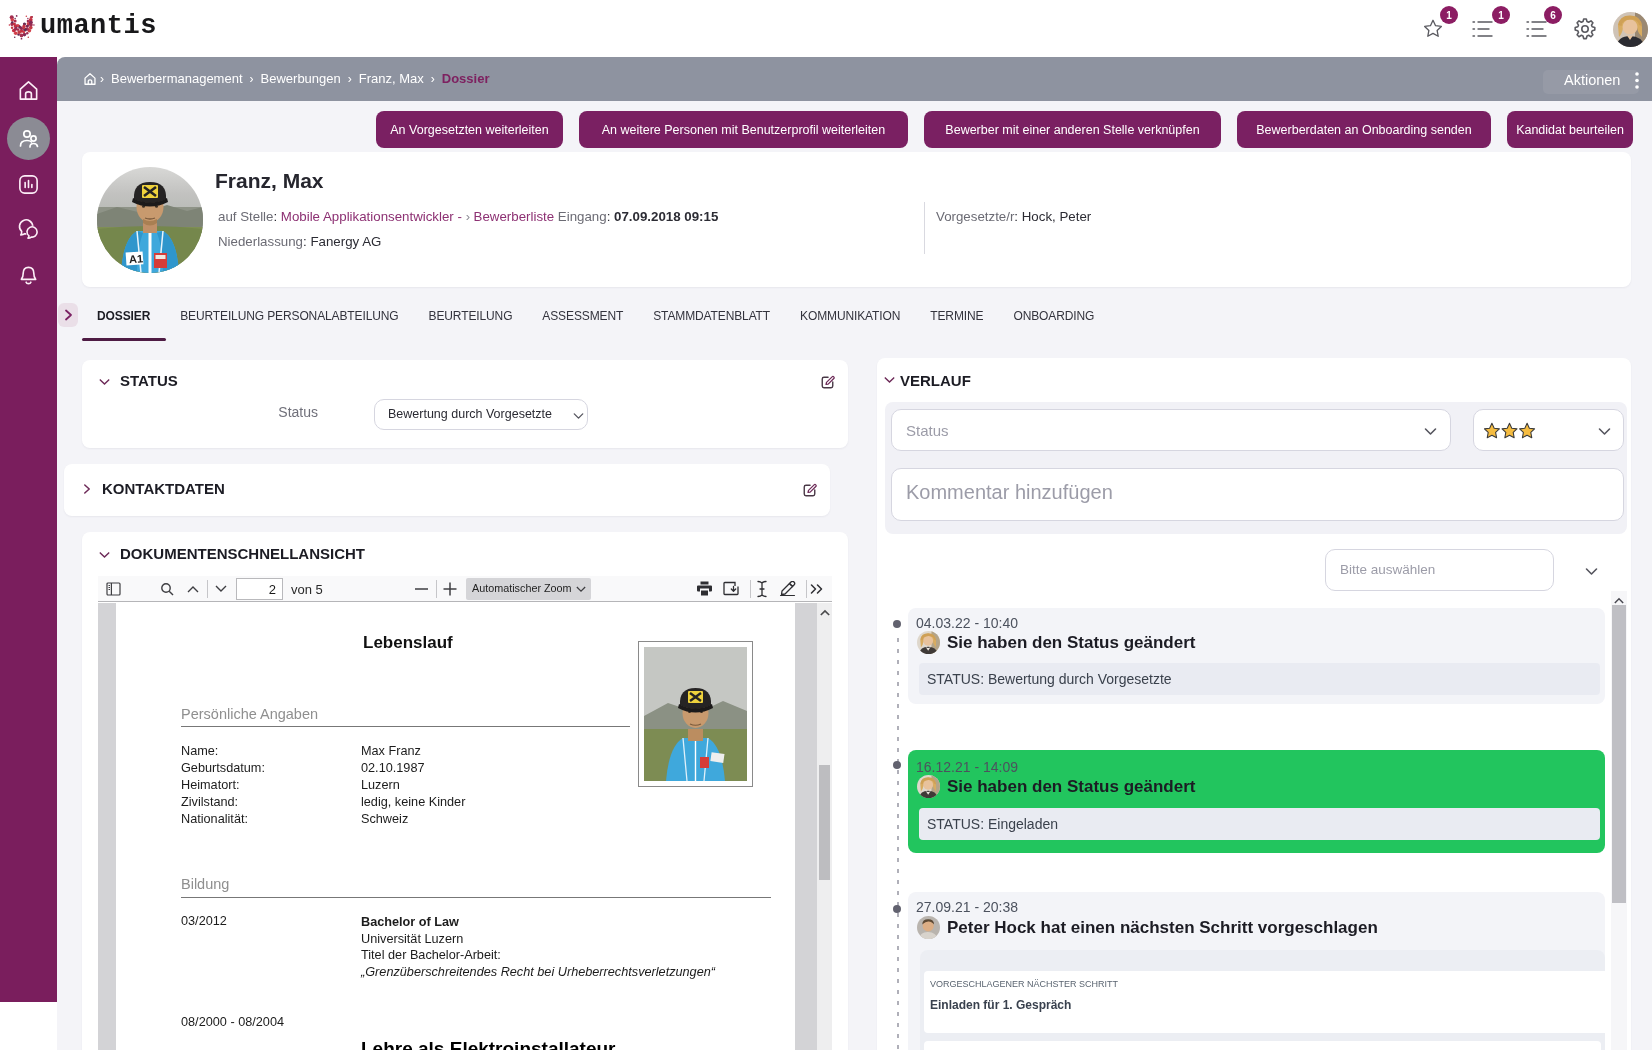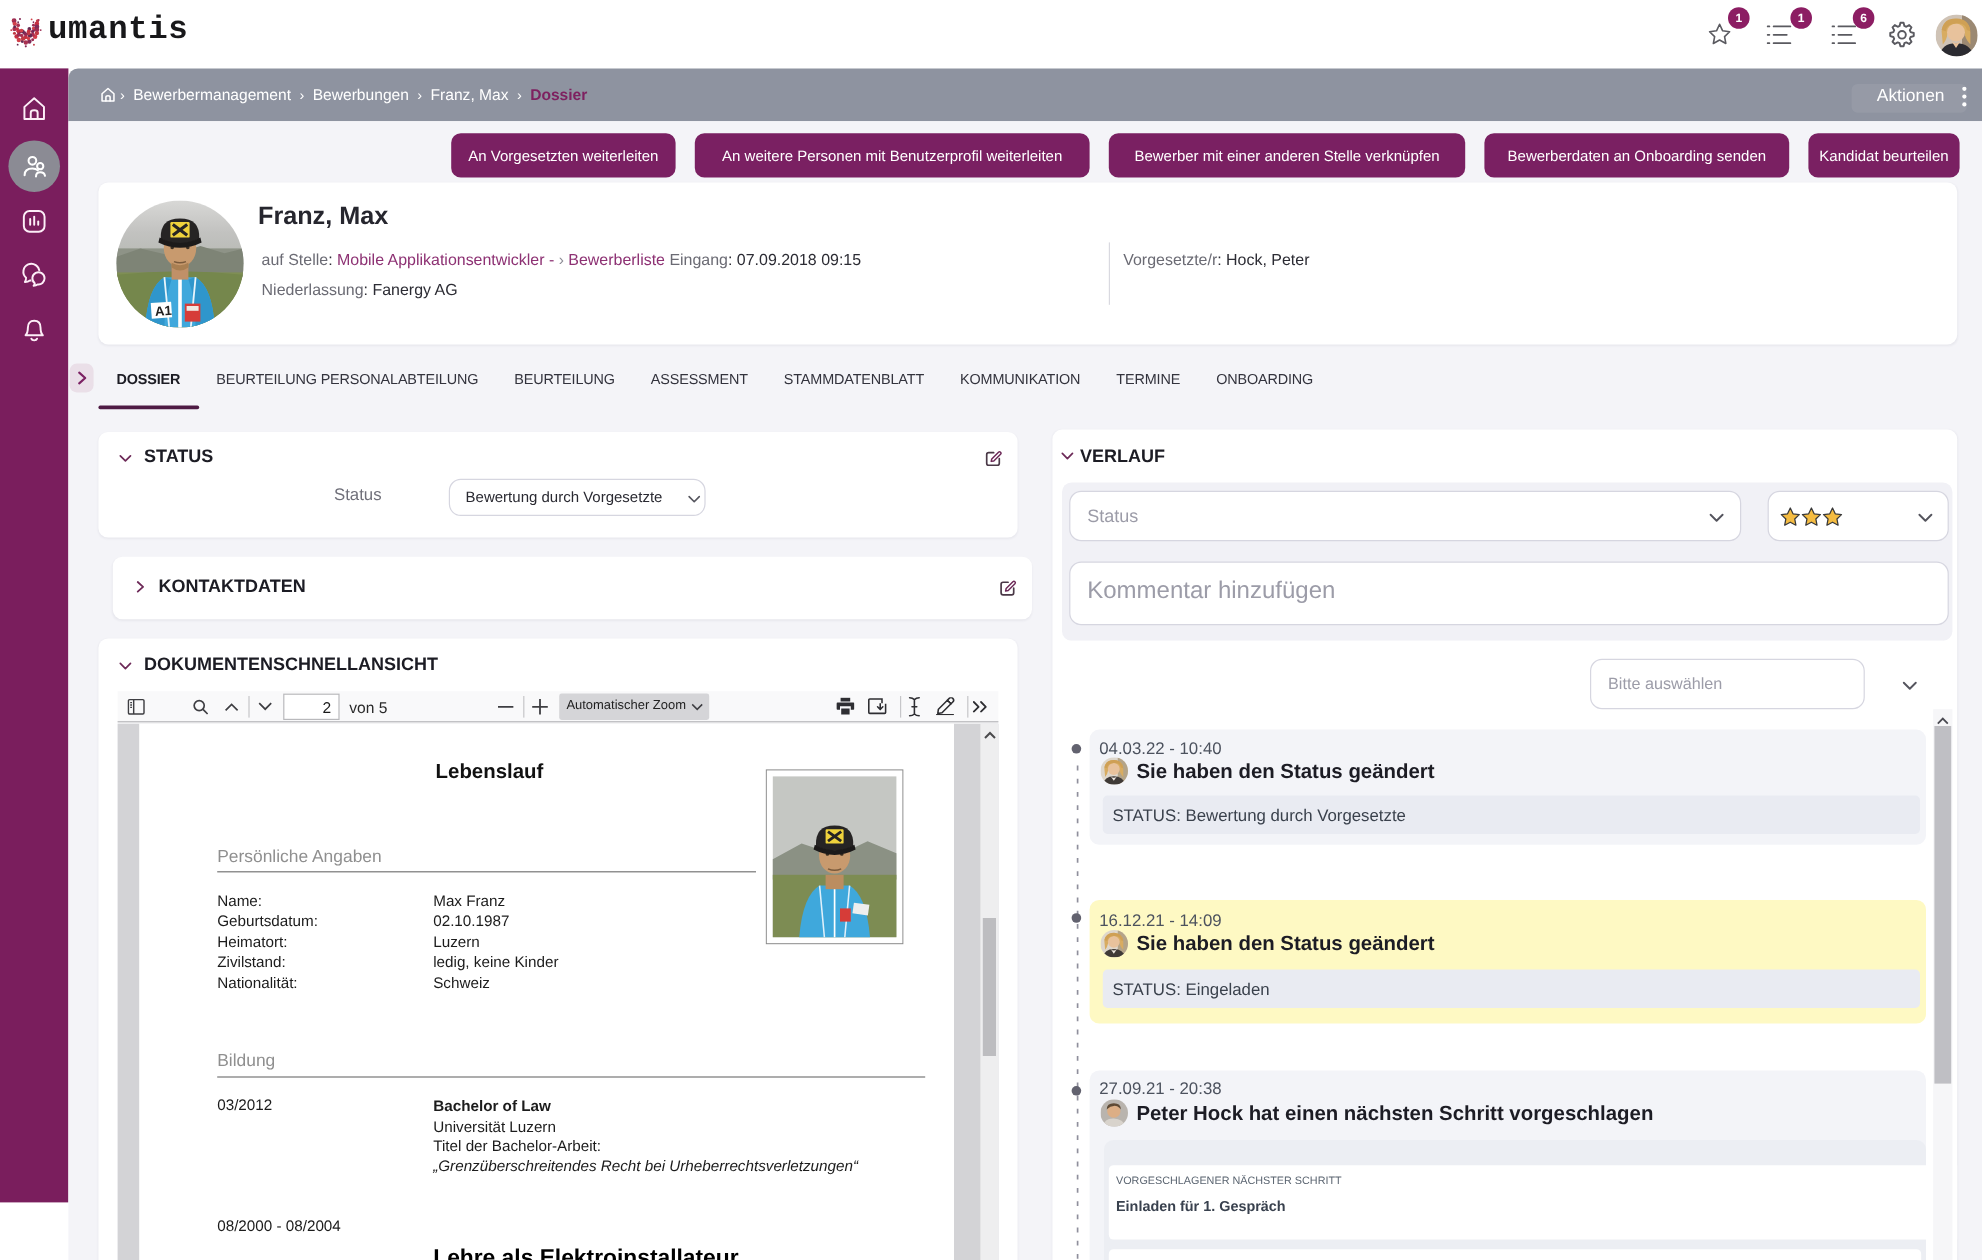--- a/index.html
+++ b/index.html
@@ -241,21 +241,21 @@
         <path d="M36 31 Q53 40 70 31 L71 35 Q53 44 35 35Z" fill="#1c1a1a"></path>
         <rect x="45" y="18" width="16" height="13" fill="#efd23c" rx="1"></rect>
         <path d="M47 20 L59 29 M59 20 L47 29" stroke="#262424" stroke-width="2.6"></path>
       </g>
     </svg>
     <div class="abs" style="left:133px;top:17px;font-size:21px;font-weight:bold;color:#26262e;">Franz, Max</div>
     <div class="abs" style="left:136px;top:57px;font-size:13.3px;color:#6b6b74;white-space:nowrap;">
       auf Stelle<span style="color:#2c2c34;">: </span><span style="color:#8d3173;">Mobile Applikationsentwickler -</span>
       <span style="color:#8d8d96;font-size:13px;"> › </span>
       <span style="color:#8d3173;">Bewerberliste</span>
-      Eingang<span style="color:#2c2c34;">: <b style="font-weight:normal;color:#2c2c34;">07.09.2018 09:15</b></span>
+      Eingang<span style="color:#2c2c34;">: <b style="font-weight:bold;color:#2c2c34;">07.09.2018 09:15</b></span>
     </div>
     <div class="abs" style="left:136px;top:82px;font-size:13.3px;color:#6b6b74;">Niederlassung<span style="color:#2c2c34;">: Fanergy AG</span></div>
     <div class="abs" style="left:842px;top:50px;width:1px;height:52px;background:#d9d9e0;"></div>
     <div class="abs" style="left:854px;top:57px;font-size:13.3px;color:#6b6b74;">Vorgesetzte/r<span style="color:#2c2c34;">: Hock, Peter</span></div>
   </div>
 
   <div class="abs" id="tabbar" style="left:57px;top:300px;width:1595px;height:42px;">
     <div class="abs" style="left:1px;top:3px;width:20px;height:24px;background:#eadfe8;border-radius:6px;display:flex;align-items:center;justify-content:center;">
       <svg width="9" height="12" viewBox="0 0 9 12" fill="none" stroke="#7b2163" stroke-width="1.8" stroke-linecap="round" stroke-linejoin="round">
           <path d="M2 1.5 L7 6 L2 10.5"></path>
@@ -284,21 +284,21 @@
       <path d="M6.4 11.2 L6.9 9 L12.9 3 Q13.8 2.1 14.7 3 Q15.6 3.9 14.7 4.8 L8.7 10.8 Z" stroke="#6d2a58" stroke-width="1.3"></path>
     </svg>
     <div class="abs" style="left:150px;top:44px;width:86px;text-align:right;font-size:14px;color:#70707a;">Status</div>
     <div class="abs sel" style="left:292px;top:39px;width:214px;height:31px;">
       <div class="abs" style="left:13px;top:7px;font-size:12.5px;color:#2a2a32;">Bewertung durch Vorgesetzte</div>
       <svg class="abs" style="left:198px;top:12px;" width="11" height="8" viewBox="0 0 13 9" fill="none" stroke="#55555e" stroke-width="1.6" stroke-linecap="round" stroke-linejoin="round">
           <path d="M1.5 2 L6.5 7 L11.5 2"></path>
         </svg>
     </div>
   </div>
-  <div class="abs card" id="kontaktcard" style="left:94px;top:464px;width:766px;height:52px;">
+  <div class="abs card" id="kontaktcard" style="left:64px;top:464px;width:766px;height:52px;">
     <svg class="abs" style="left:19px;top:19px;" width="8" height="12" viewBox="0 0 9 13" fill="none" stroke="#6d2a58" stroke-width="1.7" stroke-linecap="round" stroke-linejoin="round">
         <path d="M2 2 L7 6.5 L2 11"></path>
       </svg>
     <div class="abs" style="left:38px;top:16px;font-size:15px;font-weight:bold;color:#1c1c24;">KONTAKTDATEN</div>
     <svg class="abs" style="left:738px;top:18px;" width="15" height="15" viewBox="0 0 16 16" fill="none" stroke-linecap="round" stroke-linejoin="round">
       <path d="M13.6 8.6 L13.6 12.8 Q13.6 14.6 11.8 14.6 L4.2 14.6 Q2.4 14.6 2.4 12.8 L2.4 5.2 Q2.4 3.4 4.2 3.4 L8.6 3.4" stroke="#4a3947" stroke-width="1.5"></path>
       <path d="M6.4 11.2 L6.9 9 L12.9 3 Q13.8 2.1 14.7 3 Q15.6 3.9 14.7 4.8 L8.7 10.8 Z" stroke="#6d2a58" stroke-width="1.3"></path>
     </svg>
   </div>
   <div class="abs card" id="dokucard" style="left:82px;top:532px;width:766px;height:540px;">
@@ -483,21 +483,21 @@
             <path d="M3 35 Q5 24 17 24 Q29 24 32 35 Z" fill="#3f3a37"></path>
             <path d="M13 24 L17 30 L21 24 Q19 26 17 26 Q15 26 13 24 Z" fill="#efe9e2"></path>
           </g>
         </svg>
         <div class="abs" style="left:39px;top:25px;font-size:17px;font-weight:bold;color:#1c1c24;">Sie haben den Status geändert</div>
         <div class="abs" style="left:11px;top:55px;width:681px;height:32px;background:#e9ebf2;border-radius:4px;">
           <div class="abs" style="left:8px;top:8px;font-size:14px;color:#3a414c;">STATUS: Bewertung durch Vorgesetzte</div>
         </div>
       </div>
 
-      <div class="abs" style="left:23px;top:216px;width:697px;height:103px;background:#fef9c3;border-radius:8px;">
+      <div class="abs" style="left:23px;top:216px;width:697px;height:103px;background:#22c55e;border-radius:8px;">
         <div class="abs" style="left:8px;top:9px;font-size:14px;color:#4c525e;">16.12.21 - 14:09</div>
         <svg class="abs" style="left:9px;top:25px;" width="23" height="23" viewBox="0 0 35 35">
           <g clip-path="url(#ava1)">
             <rect width="35" height="35" fill="#ded7cc"></rect>
               <rect x="22" width="13" height="35" fill="#b4a488"></rect>
             <path d="M5 14 Q6 4 17 4 Q28 4 29 15 L29 25 Q24 20 24 14 Q20 17 10 16 Q9 22 6 25 Z" fill="#d8ac61"></path>
             <circle cx="17" cy="15" r="7.5" fill="#e8c29c"></circle>
             <path d="M5 13 Q7 3 17.5 3.5 Q28 4 29 14 L26 13 Q25 7 17 7.5 Q9 8 8.5 14 Z" fill="#cfa055"></path>
             <path d="M3 35 Q5 24 17 24 Q29 24 32 35 Z" fill="#3f3a37"></path>
             <path d="M13 24 L17 30 L21 24 Q19 26 17 26 Q15 26 13 24 Z" fill="#efe9e2"></path>

